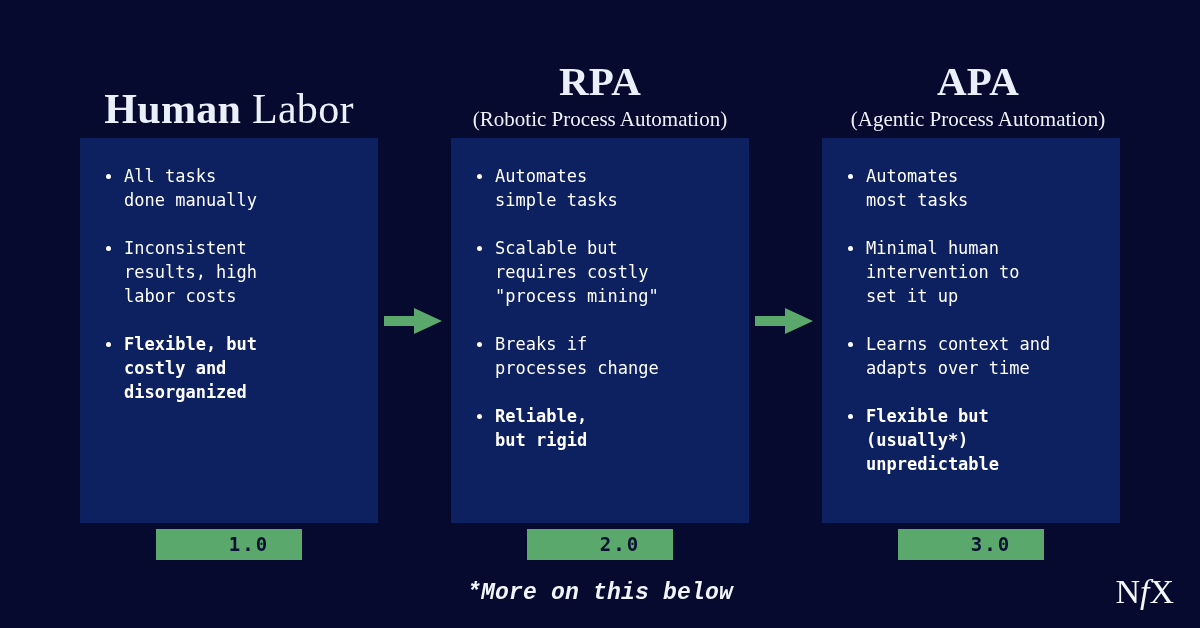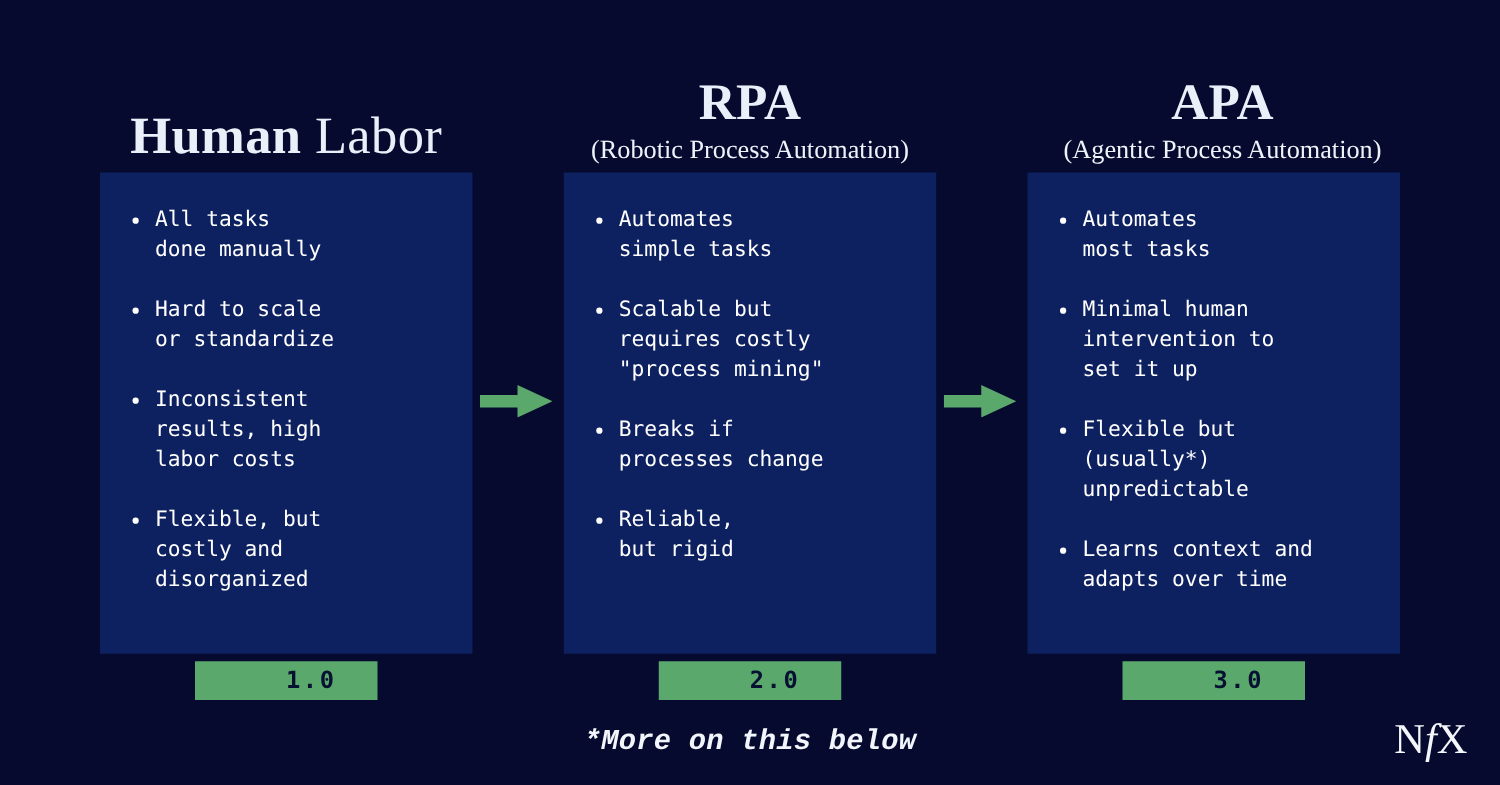--- a/index.html
+++ b/index.html
@@ -99,21 +99,21 @@
     position: relative;
     padding-left: 22px;
     margin-bottom: 24px;
     font-family: "DejaVu Sans Mono", "Liberation Mono", monospace;
     font-size: 17px;
     line-height: 24px;
     color: #ffffff;
     letter-spacing: 0px;
     white-space: pre-line;
   }
-  .bullet:last-child { margin-bottom: 16px; }
+  .bullet:last-child { margin-bottom: 16px; font-weight: bold; }
 
   .bullet::before {
     content: "";
     position: absolute;
     left: 4px;
     top: 10px;
     width: 5px;
     height: 5px;
     border-radius: 50%;
     background: #ffffff;
@@ -190,22 +190,20 @@
     <div class="col col-0">
       <div class="col-head">
         <div class="head-title">
           <span class="strong">Human</span><span class="light"> Labor</span>
         </div>
       </div>
       <div class="card">
         <ul class="bullets">
           <li class="bullet">All tasks
 done manually</li>
-          <li class="bullet">Hard to scale
-or standardize</li>
           <li class="bullet">Inconsistent
 results, high
 labor costs</li>
           <li class="bullet">Flexible, but
 costly and
 disorganized</li>
         </ul>
       </div>
       <div class="badge-wrap">
         <div class="badge">1.0</div>
@@ -244,25 +242,25 @@
         </div>
         <div class="head-sub">(Agentic Process Automation)</div>
       </div>
       <div class="card">
         <ul class="bullets">
           <li class="bullet">Automates
 most tasks</li>
           <li class="bullet">Minimal human
 intervention to
 set it up</li>
+          <li class="bullet">Learns context and
+adapts over time</li>
           <li class="bullet">Flexible but
 (usually*)
 unpredictable</li>
-          <li class="bullet">Learns context and
-adapts over time</li>
         </ul>
       </div>
       <div class="badge-wrap">
         <div class="badge">3.0</div>
       </div>
     </div>
 
   </div>
 
   <div class="arrow arrow-0">

